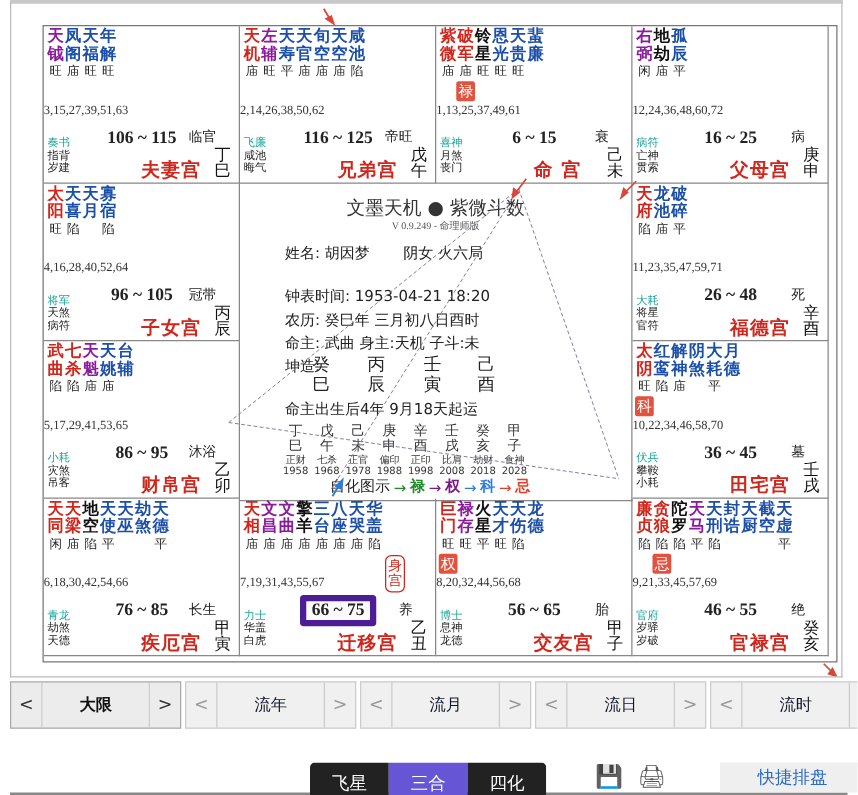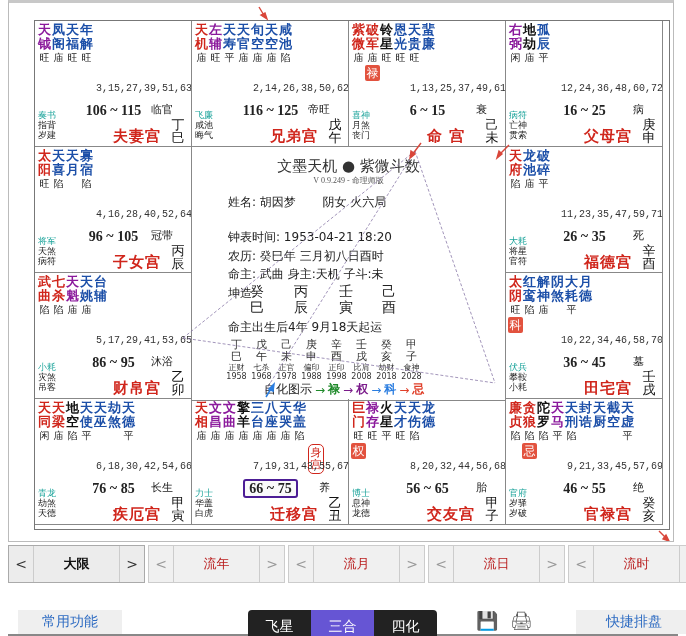--- a/index.html
+++ b/index.html
@@ -6,23 +6,23 @@
   body{width:686px;height:636px;position:relative;overflow:hidden;font-family:"DejaVu Sans","Liberation Sans",sans-serif;}
   .frame{position:absolute;left:8px;top:0;width:664px;height:538px;border:1px solid #bbb;border-top:3px solid #c8c8c8;background:#fff;}
   .grid{position:absolute;left:25px;top:17px;width:634px;height:508px;border:1px solid #777;}
   .cell{position:absolute;width:157px;height:126px;border-right:1px solid #888;border-bottom:1px solid #888;box-sizing:border-box;overflow:hidden;}
   .stars{position:absolute;left:3px;top:2px;display:flex;}
   .star{display:flex;flex-direction:column;width:13px;margin-right:1px;align-items:center;}
   .sn{font-size:13px;line-height:14px;font-weight:bold;}
   .sb{font-size:10px;line-height:12px;color:#222;margin-top:1px;}
   .red{color:#d0261c;} .blue{color:#1c4fa8;} .purple{color:#8b1a9c;} .black{color:#111;}
   .hua{position:absolute;width:15px;height:16px;background:#e2523e;color:#fff;font-size:12px;line-height:16px;text-align:center;border-radius:2px;}
-  .ages{position:absolute;left:0;width:157px;text-align:right;top:62px;font-family:Liberation Mono, monospace;font-size:10px;color:#333;}
+  .ages{position:absolute;left:0;width:157px;text-align:left;top:62px;font-family:Liberation Serif, serif;font-size:10px;color:#333;}
   .range{position:absolute;left:0;width:157px;text-align:center;top:82px;font-family:"Liberation Serif","DejaVu Serif",serif;font-size:14px;font-weight:bold;color:#222;}
-  .range.boxed span{border:2px solid #4c1d95;border-radius:3px;padding:0 4px;background:#fafafa;}
+  .range.boxed span{border:5px solid #4c1d95;border-radius:3px;padding:0 4px;background:#fafafa;}
   .lside{position:absolute;left:3px;top:89px;font-size:9px;line-height:10px;}
   .lside .g{color:#1aa39a;}
   .lside .k{color:#222;}
   .phase{position:absolute;right:18px;top:81px;font-size:11px;color:#222;}
   .gz{position:absolute;right:6px;top:97px;font-size:13px;line-height:13px;width:14px;text-align:center;color:#111;}
   .pname{position:absolute;left:78px;top:106px;font-size:15px;color:#d0261c;font-weight:bold;letter-spacing:1px;}
   .shen{position:absolute;right:24px;top:45px;border:1px solid #d0261c;border-radius:5px;color:#d0261c;font-size:11px;width:12px;line-height:12px;padding:2px 1px;text-align:center;}
   .center{position:absolute;left:157px;top:126px;width:314px;height:254px;box-sizing:border-box;border-right:1px solid #888;border-bottom:1px solid #888;}
   .ct{position:absolute;left:0;width:100%;text-align:center;top:10px;font-size:15px;color:#333;}
   .cv{position:absolute;left:0;width:100%;text-align:center;top:28px;font-size:8px;color:#555;font-family:"Liberation Serif",serif;}
@@ -30,21 +30,21 @@
   .bz{position:absolute;font-size:14px;color:#222;}
   .dy{position:absolute;top:192px;left:32px;display:flex;}
   .dyc{width:25px;display:flex;flex-direction:column;align-items:center;font-size:11px;line-height:12px;color:#333;}
   .dyc .s{font-size:8px;line-height:9px;}
   .legend{position:absolute;top:234px;left:72px;font-size:12px;color:#222;display:flex;gap:3px;align-items:center;}
   .nav{position:absolute;top:545px;left:8px;display:flex;gap:3px;}
   .ngroup{display:flex;height:36px;border:1px solid #ccc;background:#f0f0f0;}
   .ngroup.active{border-color:#aaa;background:#ececec;}
   .nb{width:24px;display:flex;align-items:center;justify-content:center;font-size:14px;color:#333;border-right:1px solid #ccc;}
   .nb:last-child{border-right:none;border-left:1px solid #ccc;}
-  .nl{width:85px;display:flex;align-items:center;justify-content:center;font-size:13px;color:#b91c1c;}
+  .nl{width:85px;display:flex;align-items:center;justify-content:center;font-size:13px;color:#0f172a;}
   .active .nl{color:#111;font-weight:bold;}
   .inactive .nb{color:#999;}
   .bottom{position:absolute;top:608px;left:8px;width:670px;height:26px;border-bottom:2px solid #888;}
   .common{position:absolute;left:10px;top:2px;width:104px;height:24px;background:#efefef;color:#2d6bc2;font-size:14px;display:flex;align-items:center;justify-content:center;}
   .seg{position:absolute;left:240px;top:2px;display:flex;border-radius:4px;overflow:hidden;height:33px;}
   .seg div{width:63px;display:flex;align-items:center;justify-content:center;color:#fff;font-size:14px;background:#222;}
   .seg div.sel{background:#6655d4;}
   .save{position:absolute;left:468px;top:2px;font-size:18px;color:#333;}
   .print{position:absolute;left:502px;top:2px;font-size:18px;color:#555;}
   .quick{position:absolute;left:568px;top:2px;width:116px;height:24px;background:#efefef;color:#2d6bc2;font-size:14px;display:flex;align-items:center;justify-content:center;}
@@ -339,21 +339,21 @@
             <span class="sn blue">池</span>
             <span class="sb">庙</span>
           </div>
           <div class="star">
             <span class="sn blue">破</span>
             <span class="sn blue">碎</span>
             <span class="sb">平</span>
           </div>
         </div>
         <div class="ages">11,23,35,47,59,71</div>
-        <div class="range"><span>26 ~ 35</span></div>
+        <div class="range"><span>26 ~ 48</span></div>
         <div class="lside">
           <div class="g">大耗</div>
           <div class="k">将星</div>
           <div class="k">官符</div>
         </div>
         <div class="phase">死</div>
         <div class="gz">辛<br>酉</div>
         <div class="pname">福德宫</div>
       </div>
       <div class="cell" style="left: 0px; top: 252px;">
@@ -696,21 +696,20 @@
       <div class="nb">&gt;</div>
     </div>
     <div class="ngroup inactive">
       <div class="nb">&lt;</div>
       <div class="nl">流时</div>
       <div class="nb">&gt;</div>
     </div>
   </div>
 
 <div class="bottom">
-  <div class="common">常用功能</div>
   <div class="seg" id="seg">
       <div>飞星</div>
       <div class="sel">三合</div>
       <div>四化</div>
     </div>
   <div class="save">💾</div>
   <div class="print">🖨</div>
   <div class="quick">快捷排盘</div>
 </div>
 

